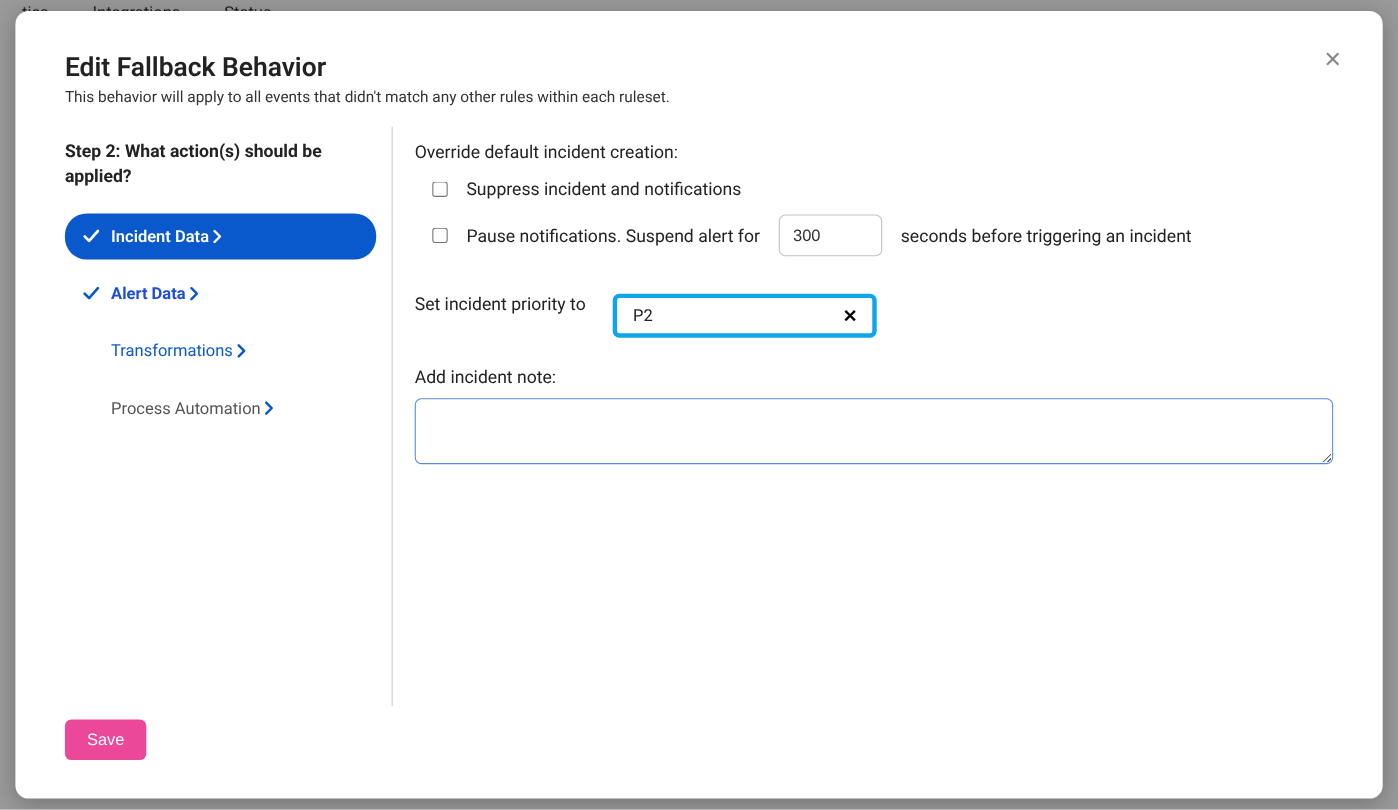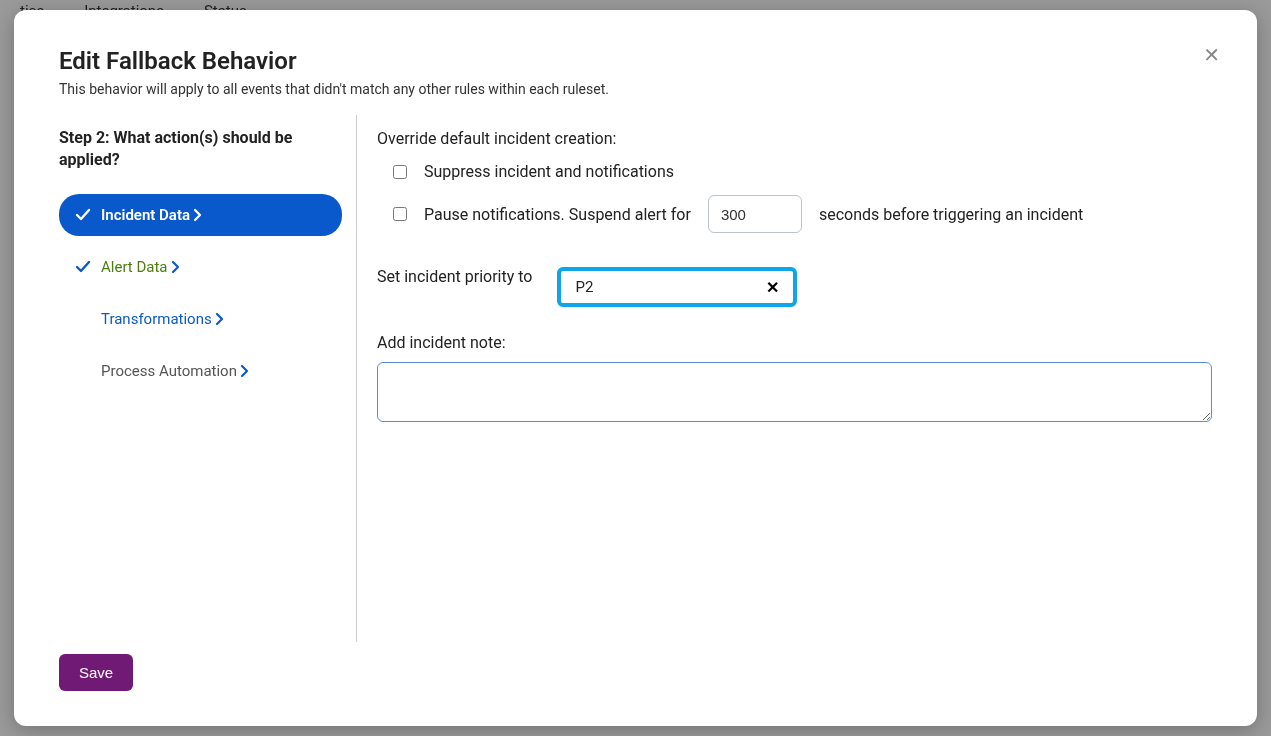--- a/index.html
+++ b/index.html
@@ -94,21 +94,21 @@
     .nav-item .left {
       display: flex;
       align-items: center;
       gap: 10px;
     }
     .nav-item.active {
       background: #0a59cc;
       color: #fff;
       font-weight: 600;
     }
-    .nav-item.checked-blue { color: #4d7c0f; }
+    .nav-item.checked-blue { color: #1d4ed8; font-weight: bold; }
     .nav-item.plain-blue { color: #0a59cc; }
     .nav-item.plain-dark { color: #555; }
     .check-icon, .chevron {
       display: inline-flex;
       align-items: center;
       justify-content: center;
       width: 16px;
       height: 16px;
     }
     .nav-item .spacer { width: 16px; }
@@ -190,21 +190,21 @@
       border-radius: 6px;
       padding: 8px 10px;
       font-size: 14px;
       resize: both;
       font-family: inherit;
     }
     .modal-footer {
       padding: 12px 28px 18px 28px;
     }
     .save-btn {
-      background: #701a75;
+      background: #ec4899;
       color: #fff;
       border: none;
       border-radius: 6px;
       padding: 10px 20px;
       font-size: 15px;
       font-weight: 500;
       cursor: pointer;
     }
     svg { display: block; }
   </style>

